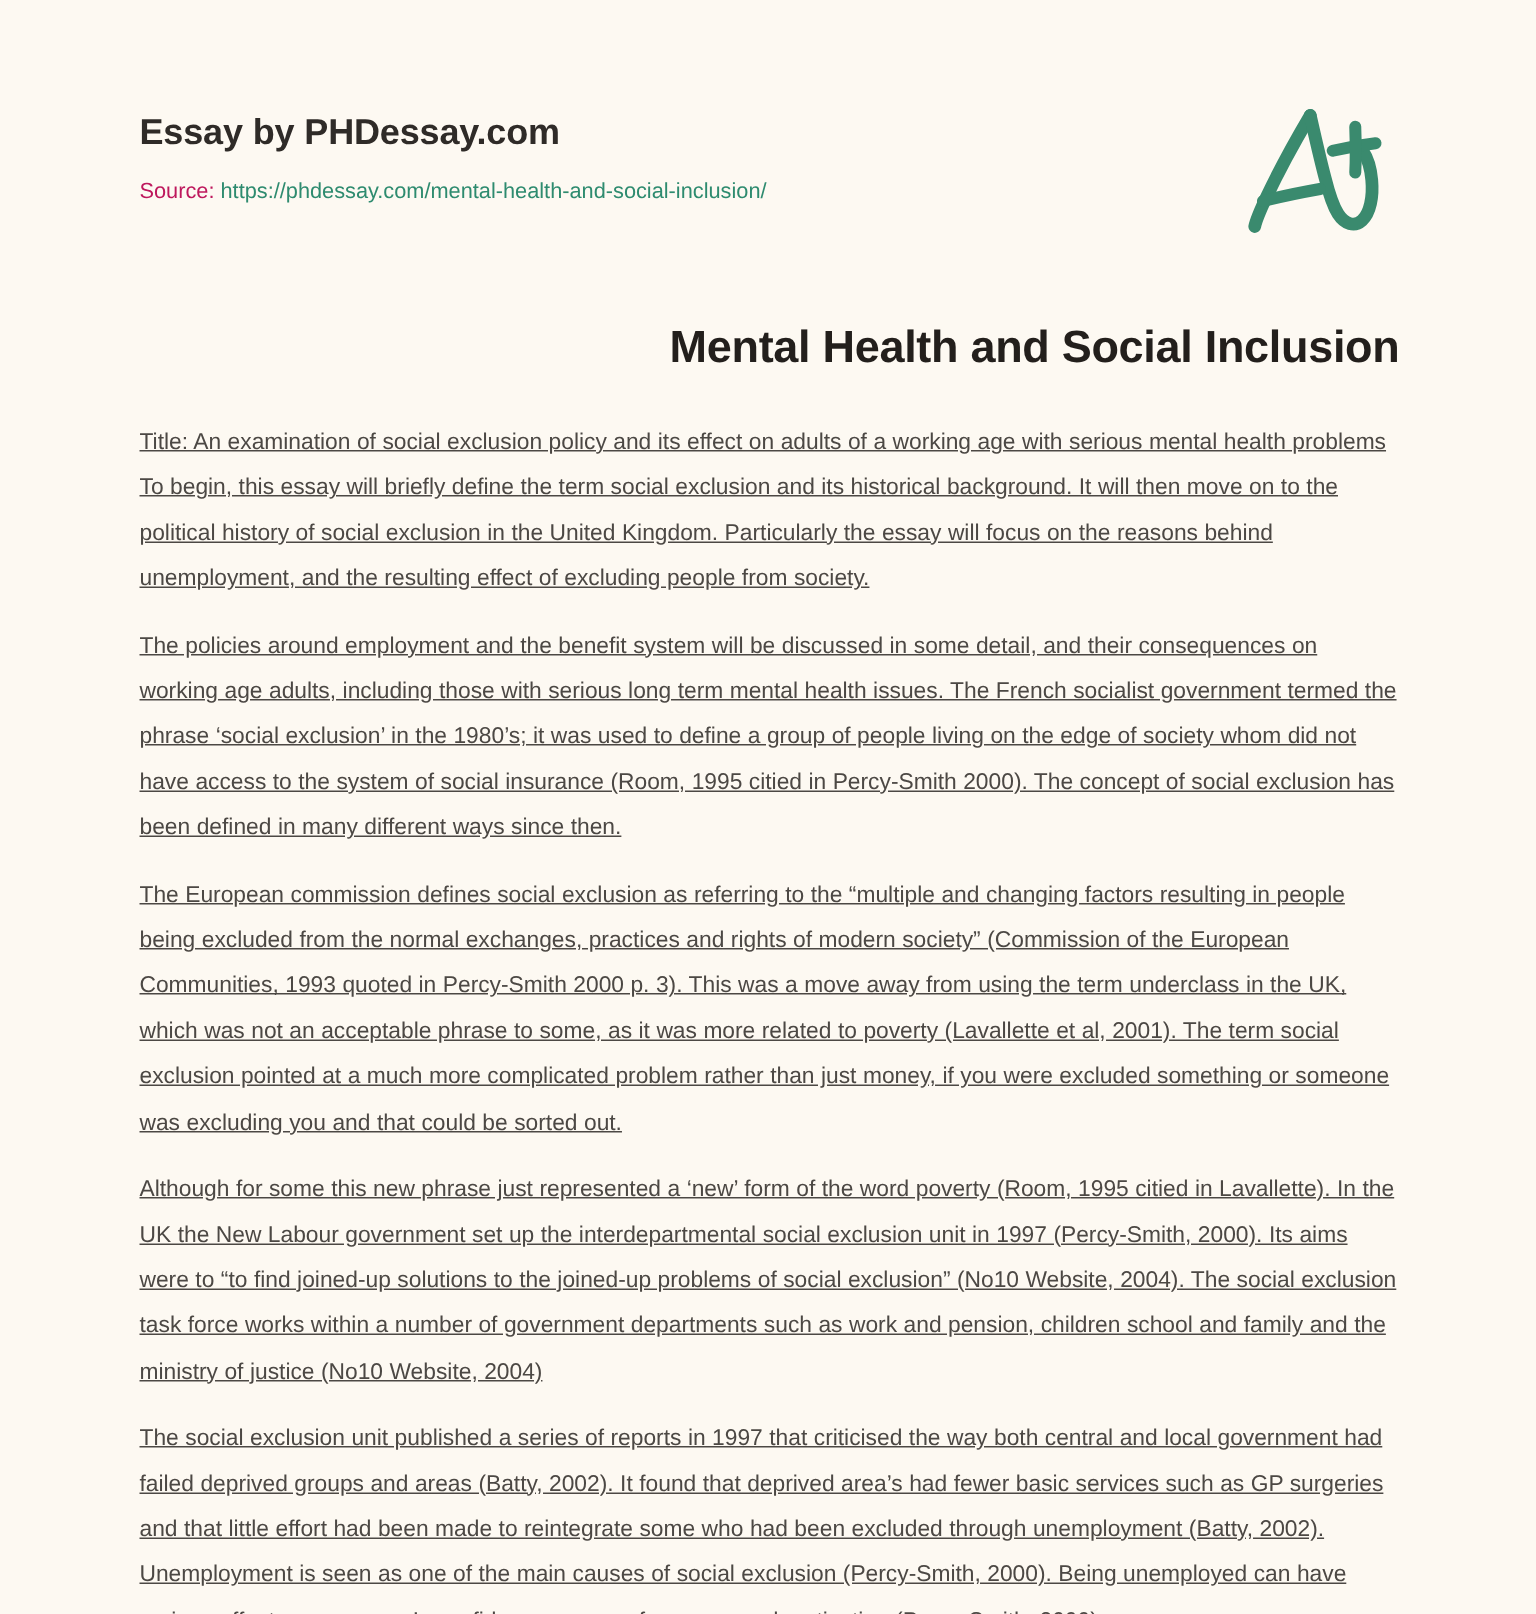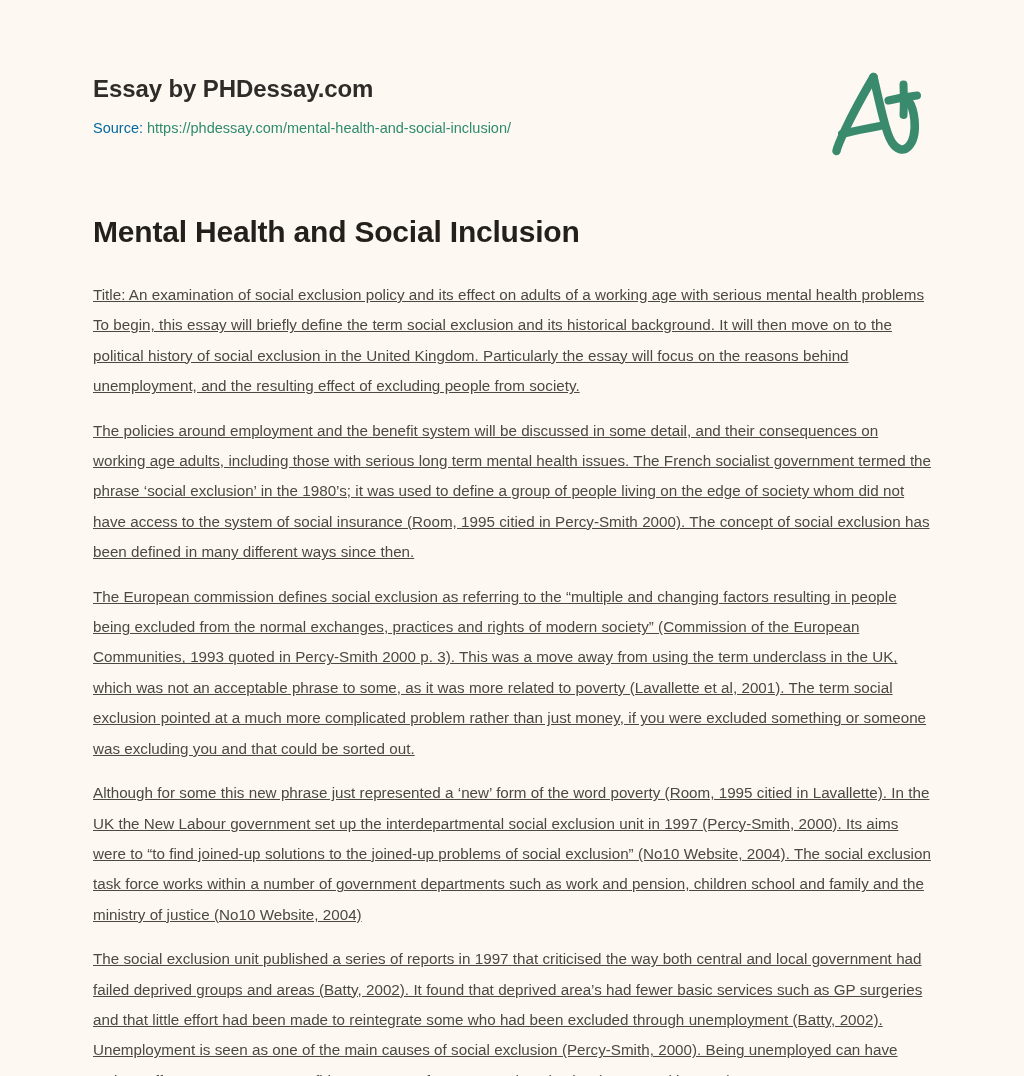--- a/index.html
+++ b/index.html
@@ -43,21 +43,21 @@
   }
   .source-line {
     position: absolute;
     left: 93px;
     top: 120px;
     font-size: 14.5px;
     color: #8a8580;
     white-space: nowrap;
   }
   .source-label {
-    color: #0369a1;
+    color: #be185d;
   }
   .source-url {
     color: #2e8b6f;
     text-decoration: none;
     text-align: center;
   }
 
   
   .logo {
     position: absolute;
@@ -79,20 +79,21 @@
     top: 212px;
     width: 840px;
   }
   .article-title {
     font-size: 30px;
     font-weight: bold;
     color: #231f1c;
     line-height: 40px;
     margin: 0 0 28px 0;
     letter-spacing: -0.2px;
+    text-align: right;
   }
   .para {
     font-size: 15.2px;
     line-height: 30.4px;
     color: #4c4844;
     margin: 0 0 14px 0;
     text-align: left;
     word-spacing: 0.1px;
     text-decoration: underline;
   }

